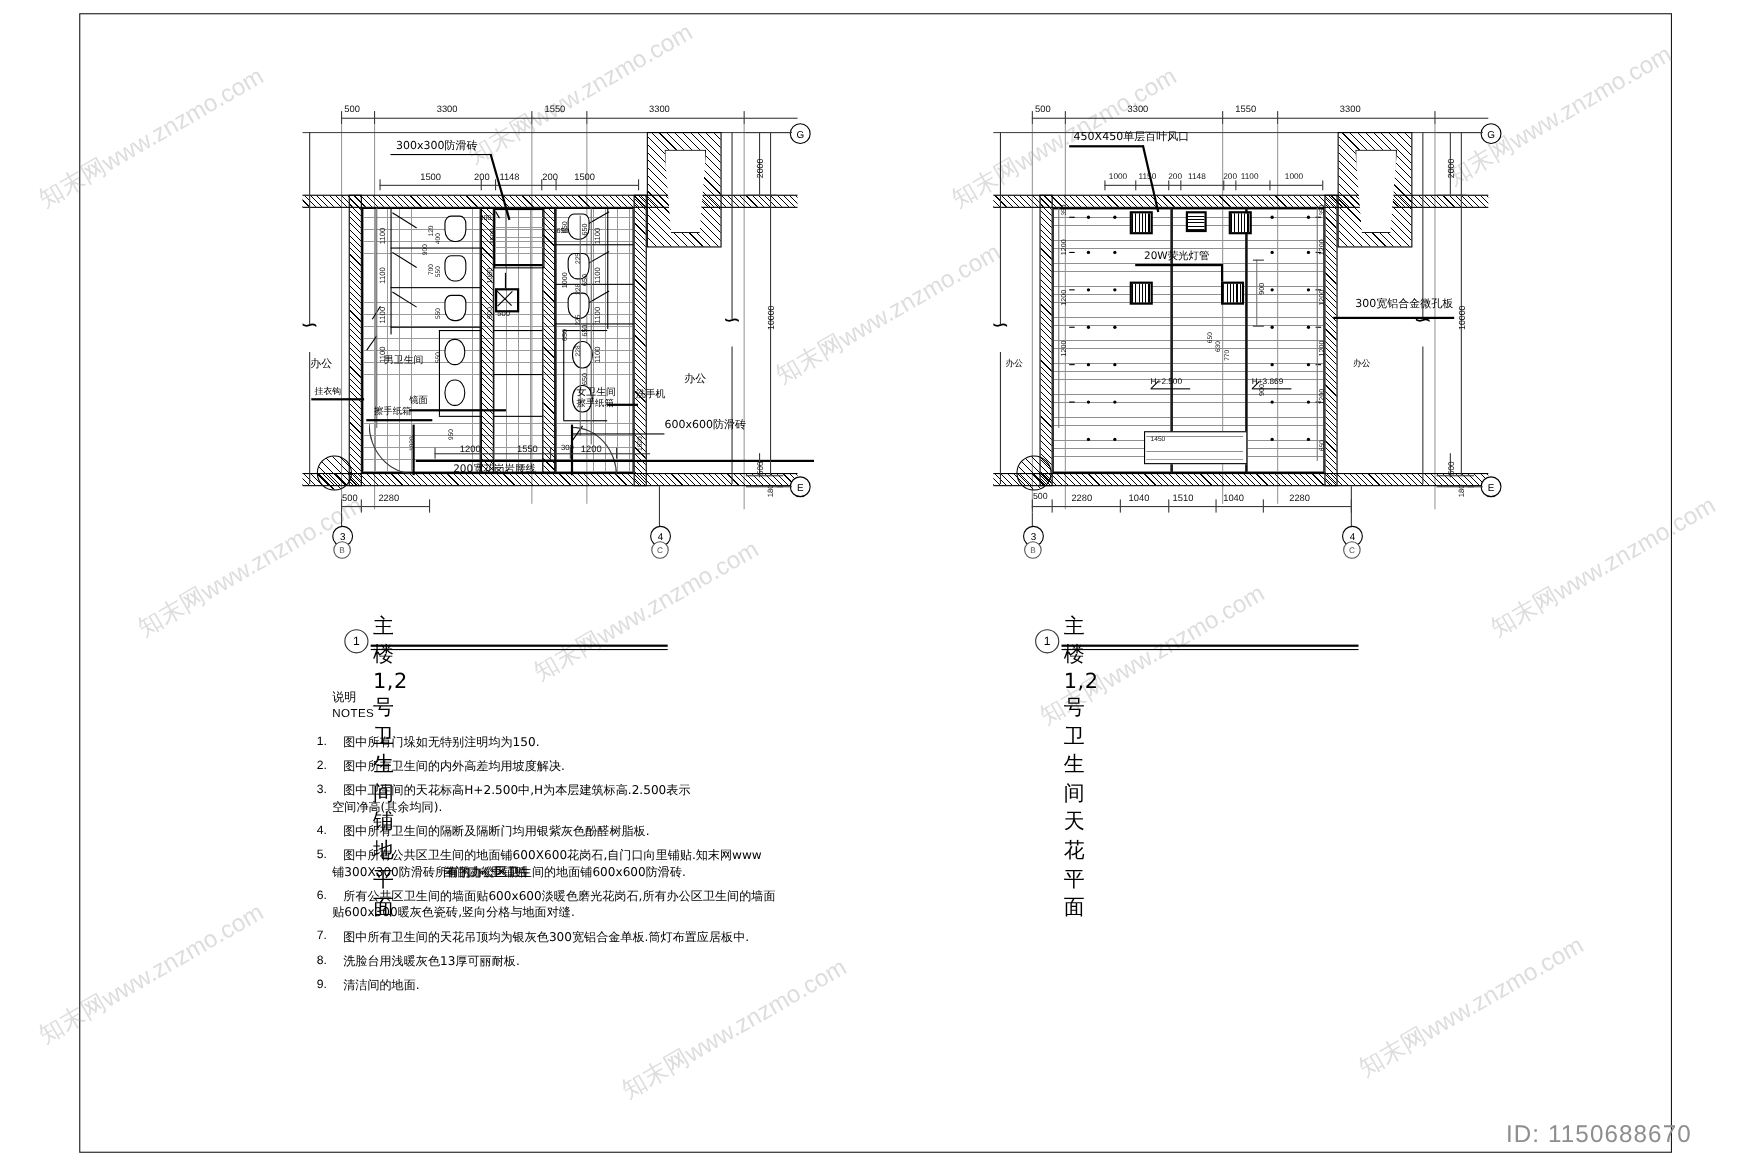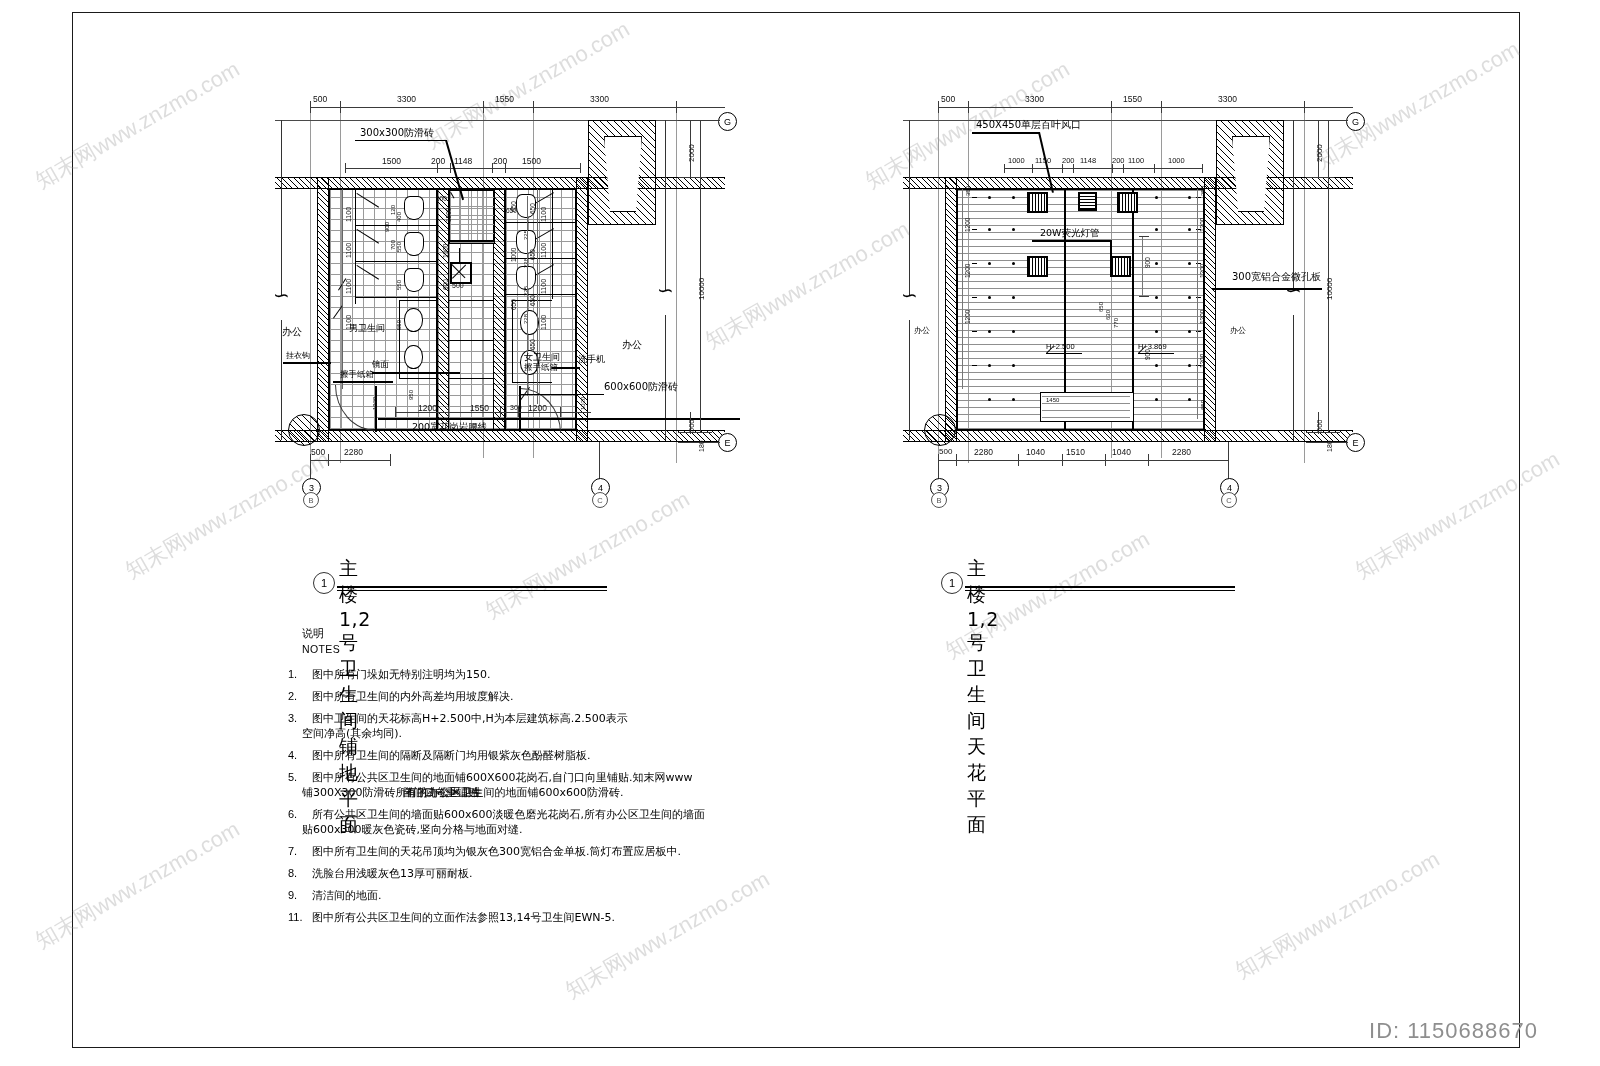--- a/index.html
+++ b/index.html
@@ -595,21 +595,17 @@
       <span class="cont cn">图中所有卫生间的天花吊顶均为银灰色300宽铝合金单板.筒灯布置应居板中.</span>
     </div>
     <div class="note">
       <span class="idx">8.</span>
       <span class="cont cn">洗脸台用浅暖灰色13厚可丽耐板.</span>
     </div>
     <div class="note">
       <span class="idx">9.</span>
       <span class="cont cn">清洁间的地面.</span>
     </div>
-    <div class="note">
-      <span class="idx">11.</span>
-      <span class="cont cn">图中所有公共区卫生间的立面作法参照13,14号卫生间EWN-5.</span>
-    </div>
   </div>
 
   <div id="idtxt">ID: 1150688670</div>
 
 </div>
 
 </body></html>

